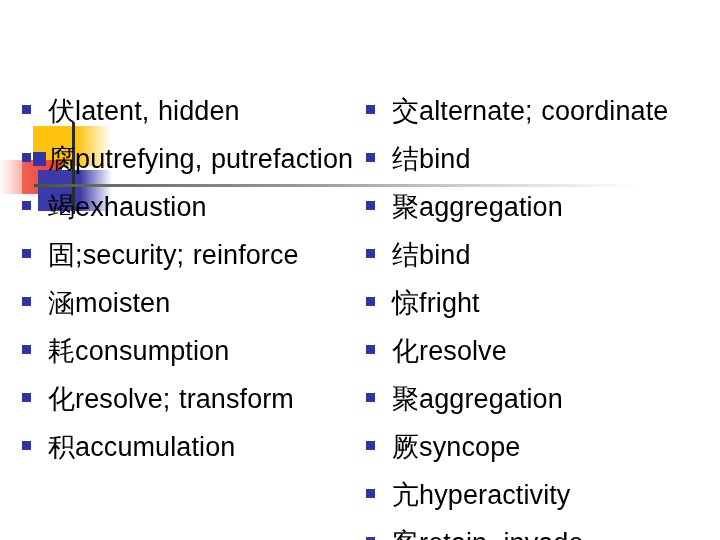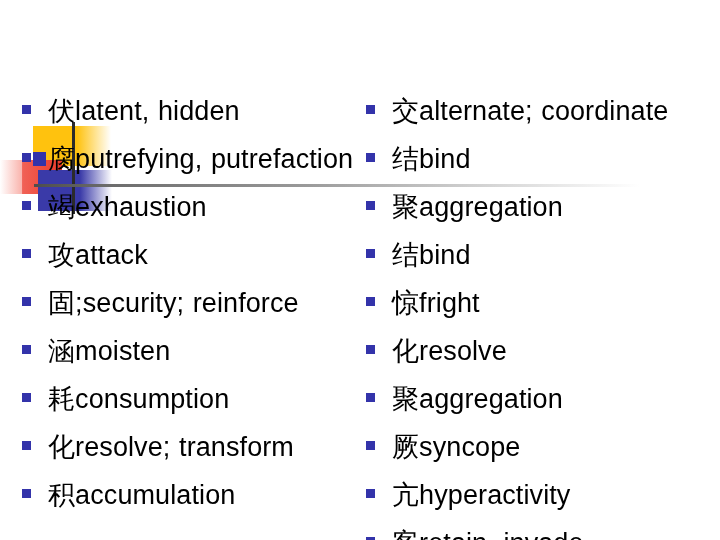--- a/index.html
+++ b/index.html
@@ -126,24 +126,20 @@
     <div class="bullet-item">
       <span class="bullet-marker"></span>
       <span class="bullet-text">腐putrefying, putrefaction</span>
     </div>
     <div class="bullet-item">
       <span class="bullet-marker"></span>
       <span class="bullet-text">竭exhaustion</span>
     </div>
     <div class="bullet-item">
       <span class="bullet-marker"></span>
-      <span class="bullet-text">攻attack</span>
-    </div>
-    <div class="bullet-item">
-      <span class="bullet-marker"></span>
       <span class="bullet-text">固;security;  reinforce</span>
     </div>
     <div class="bullet-item">
       <span class="bullet-marker"></span>
       <span class="bullet-text">涵moisten</span>
     </div>
     <div class="bullet-item">
       <span class="bullet-marker"></span>
       <span class="bullet-text">耗consumption</span>
     </div>

